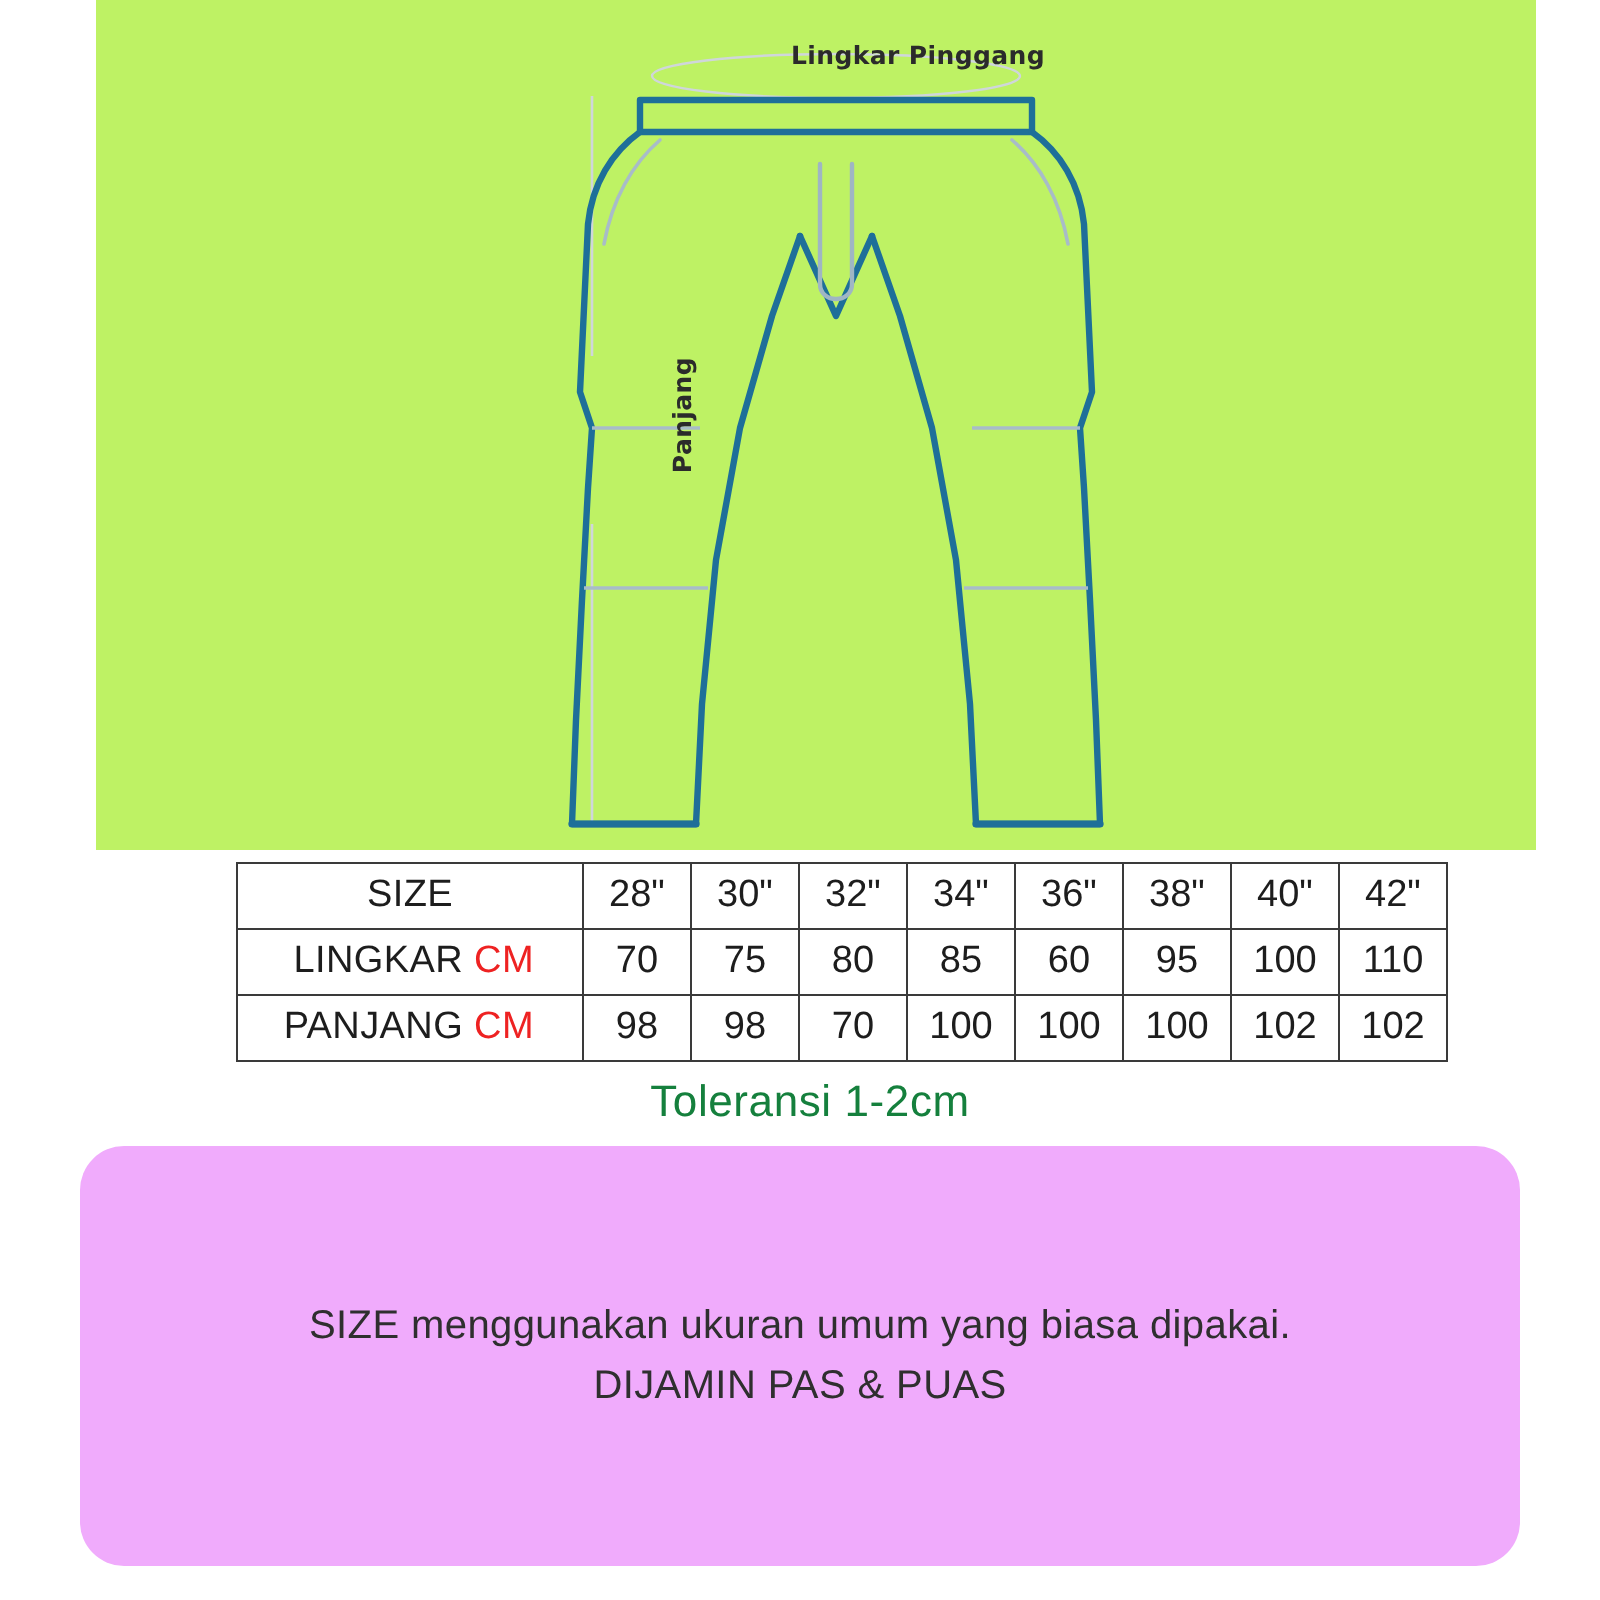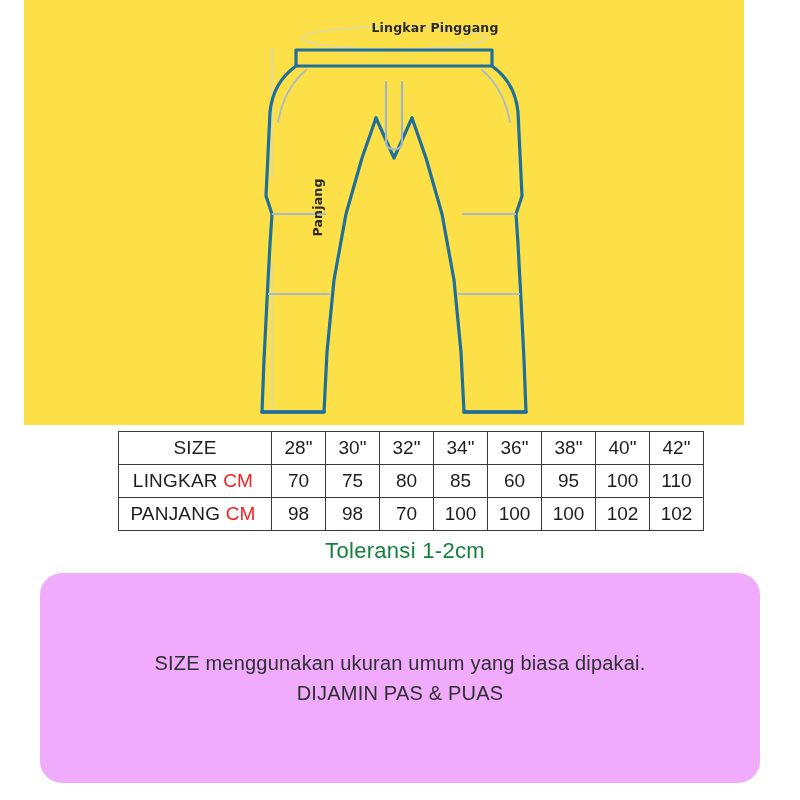--- a/index.html
+++ b/index.html
@@ -11,25 +11,25 @@
     height: 800px;
     background: #ffffff;
     font-family: "Liberation Sans", sans-serif;
     overflow: hidden;
     position: relative;
   }
 
   
   #illustration-panel {
     position: absolute;
-    left: 24px;
+    left: 48px;
     top: 0px;
     width: 720px;
     height: 425px;
-    background: #fde047;
+    background: #bef264;
   }
 
   #pants-svg {
     position: absolute;
     left: 0;
     top: 0;
     width: 720px;
     height: 425px;
   }
 
@@ -76,22 +76,22 @@
     border: 1.6px solid #3a3a3a;
     height: 32px;
     text-align: center;
     vertical-align: middle;
     font-size: 19px;
     color: #1d1d1d;
     padding: 0;
   }
   #size-table td.label-cell {
     width: 148px;
-    text-align: center;
-    padding-right: 4px;
+    text-align: right;
+    padding-right: 24px;
     font-size: 19px;
     letter-spacing: 0.2px;
   }
   #size-table td.size-label-cell {
     text-align: center;
     padding-right: 0;
   }
   #size-table td.data-cell {
     width: 53px;
   }

